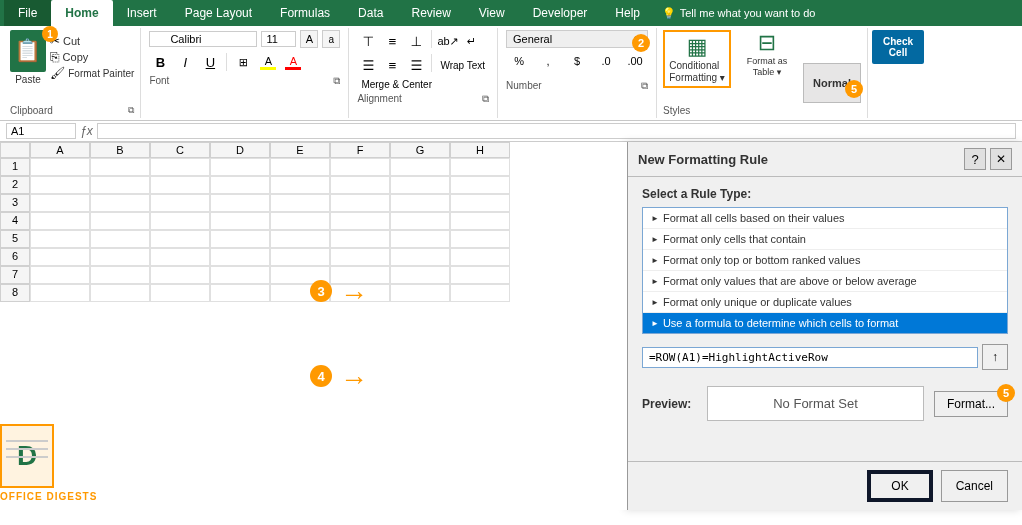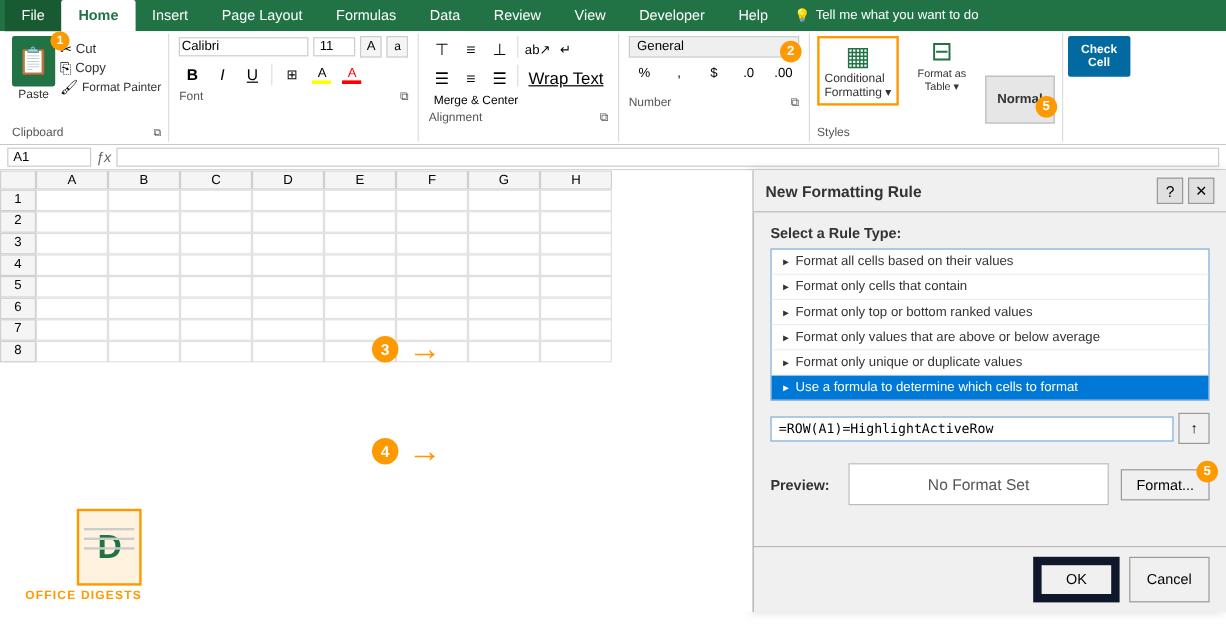--- a/index.html
+++ b/index.html
@@ -62,21 +62,21 @@
       </div>
     </div>
     <div style="display:flex;align-items:center;justify-content:space-between;font-size:10px;color:#555;padding-top:2px;">
       <span>Clipboard</span>
       <span style="font-size:9px;cursor:pointer;">⧉</span>
     </div>
   </div>
 
   <div style="display:flex;flex-direction:column;border-right:1px solid #ddd;padding:2px 8px;min-width:165px;">
     <div style="display:flex;gap:4px;margin-bottom:3px;align-items:center;">
-      <input type="text" style="border: 1px solid rgb(204, 204, 204); padding: 1px 1px; font-size: 11px; width: 108px;" value="Calibri">
+      <input type="text" style="border: 1px solid rgb(204, 204, 204); padding: 1px 20px; font-size: 11px; width: 108px;" value="Calibri">
       <input type="text" style="border: 1px solid rgb(204, 204, 204); padding: 1px 4px; font-size: 11px; width: 35px;" value="11">
       <button style="border:1px solid #ccc;background:#f5f5f5;width:18px;height:18px;cursor:pointer;font-size:11px;">A</button>
       <button style="border:1px solid #ccc;background:#f5f5f5;width:18px;height:18px;cursor:pointer;font-size:10px;">a</button>
     </div>
     <div style="display:flex;gap:3px;align-items:center;">
       <button style="border:1px solid transparent;background:none;width:22px;height:22px;cursor:pointer;font-size:13px;font-weight:bold;">B</button>
       <button style="border:1px solid transparent;background:none;width:22px;height:22px;cursor:pointer;font-size:13px;font-style:italic;">I</button>
       <button style="border:1px solid transparent;background:none;width:22px;height:22px;cursor:pointer;font-size:13px;text-decoration:underline;">U</button>
       <div style="width:1px;background:#ddd;height:18px;margin:0 2px;"></div>
       <button style="border:1px solid transparent;background:none;width:22px;height:22px;cursor:pointer;font-size:11px;">⊞</button>
@@ -106,21 +106,21 @@
       <button style="border:1px solid transparent;background:none;width:22px;height:22px;cursor:pointer;" title="Bottom Align">⊥</button>
       <div style="width:1px;background:#ddd;height:18px;margin:0 2px;"></div>
       <button style="border:1px solid transparent;background:none;width:22px;height:22px;cursor:pointer;font-size:11px;">ab↗</button>
       <button style="border:1px solid transparent;background:none;width:22px;height:22px;cursor:pointer;font-size:11px;">↵</button>
     </div>
     <div style="display:flex;gap:2px;margin-bottom:2px;">
       <button style="border:1px solid transparent;background:none;width:22px;height:22px;cursor:pointer;">☰</button>
       <button style="border:1px solid transparent;background:none;width:22px;height:22px;cursor:pointer;">≡</button>
       <button style="border:1px solid transparent;background:none;width:22px;height:22px;cursor:pointer;">☰</button>
       <div style="width:1px;background:#ddd;height:18px;margin:0 2px;"></div>
-      <button style="border:1px solid transparent;background:none;cursor:pointer;font-size:14px;padding:0 3px;text-decoration:underline;">Wrap Text</button>
+      <button style="border:1px solid transparent;background:none;cursor:pointer;font-size:10px;padding:0 3px;">Wrap Text</button>
     </div>
     <div style="display:flex;gap:2px;">
       <button style="border:1px solid transparent;background:none;cursor:pointer;font-size:10px;padding:0 3px;">Merge &amp; Center</button>
     </div>
     <div style="font-size:10px;color:#555;padding-top:2px;display:flex;justify-content:space-between;">
       <span>Alignment</span>
       <span style="cursor:pointer;">⧉</span>
     </div>
   </div>
 
@@ -262,21 +262,21 @@
         <div style="border: 1px solid rgb(224, 224, 224); padding: 2px 4px; min-height: 18px;"></div>
         <div style="border: 1px solid rgb(224, 224, 224); padding: 2px 4px; min-height: 18px;"></div>
         <div style="border: 1px solid rgb(224, 224, 224); padding: 2px 4px; min-height: 18px;"></div>
         <div style="border: 1px solid rgb(224, 224, 224); padding: 2px 4px; min-height: 18px;"></div>
         <div style="border: 1px solid rgb(224, 224, 224); padding: 2px 4px; min-height: 18px;"></div>
         <div style="border: 1px solid rgb(224, 224, 224); padding: 2px 4px; min-height: 18px;"></div>
         <div style="border: 1px solid rgb(224, 224, 224); padding: 2px 4px; min-height: 18px;"></div>
         <div style="border: 1px solid rgb(224, 224, 224); padding: 2px 4px; min-height: 18px;"></div>
       </div>
 
-    <div style="position:absolute;bottom:8px;left:21px;display:flex;flex-direction:column;align-items:flex-end;">
+    <div style="position:absolute;bottom:8px;left:0;display:flex;flex-direction:column;align-items:flex-start;">
       <div style="width:54px;height:64px;background:#fff3e0;border:2px solid #f90;display:flex;align-items:center;justify-content:center;font-size:28px;color:#217346;font-weight:bold;position:relative;">
         <span>D</span>
 
         <div style="position:absolute;left:4px;top:14px;right:4px;height:2px;background:#ccc;"></div>
         <div style="position:absolute;left:4px;top:22px;right:4px;height:2px;background:#ccc;"></div>
         <div style="position:absolute;left:4px;top:30px;right:4px;height:2px;background:#ccc;"></div>
       </div>
       <div style="color:#f90;font-size:10px;font-weight:bold;letter-spacing:1px;margin-top:3px;">OFFICE DIGESTS</div>
     </div>
 
@@ -343,17 +343,17 @@
         <span style="font-size:12px;font-weight:bold;color:#333;min-width:55px;">Preview:</span>
         <div style="flex:1;border:1px solid #bbb;background:#fff;padding:9px 14px;text-align:center;font-size:13px;color:#555;">No Format Set</div>
         <button style="border:1px solid #999;background:#f0f0f0;padding:5px 12px;cursor:pointer;font-size:12px;position:relative;">
           <span>Format...</span>
           <span style="position:absolute;top:-8px;right:-8px;background:#f90;color:#fff;border-radius:50%;width:18px;height:18px;font-size:11px;font-weight:bold;display:flex;align-items:center;justify-content:center;">5</span>
         </button>
       </div>
     </div>
 
     <div style="display:flex;justify-content:flex-end;gap:8px;padding:8px 14px;border-top:1px solid #bbb;">
-      <button style="border:7px solid #0f172a;background:#f0f0f0;padding:5px 20px;cursor:pointer;font-size:12px;">OK</button>
+      <button style="border:4px solid #0f172a;background:#f0f0f0;padding:5px 20px;cursor:pointer;font-size:12px;">OK</button>
       <button style="border:1px solid #999;background:#f0f0f0;padding:5px 14px;cursor:pointer;font-size:12px;">Cancel</button>
     </div>
   </div>
 </div>
 
 </body></html>

